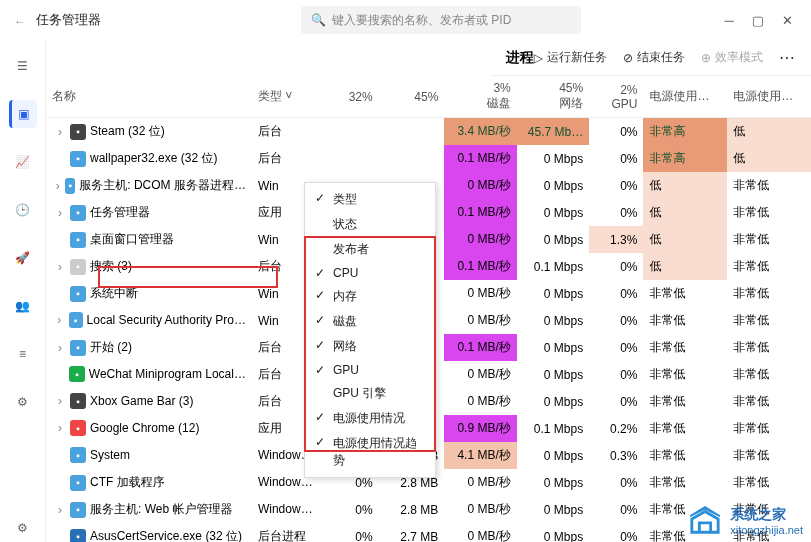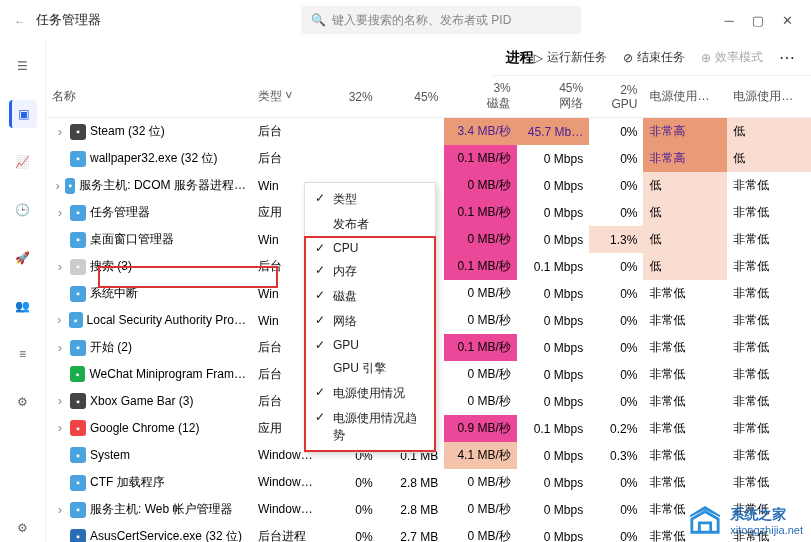--- a/index.html
+++ b/index.html
@@ -28,24 +28,24 @@
 
 .table-wrap { flex: 1; overflow: hidden; position: relative; }
 table { width: 100%; border-collapse: collapse; table-layout: fixed; }
 th, td { padding: 5px 6px; text-align: left; font-size: 12px; white-space: nowrap; overflow: hidden; text-overflow: ellipsis; }
 th { color: #555; font-weight: normal; border-bottom: 1px solid #eee; }
 th.num, td.num { text-align: right; }
 td.name { display: flex; align-items: center; gap: 4px; padding-left: 8px; }
 .exp { width: 12px; color: #888; display: inline-block; text-align: center; }
 .ico { width: 16px; height: 16px; display: inline-flex; align-items: center; justify-content: center; border-radius: 3px; font-size: 10px; color: #fff; }
 tbody tr td:first-child { background: #fff; }
-.heat1 { background: #ec4899; }
+.heat1 { background: #d946ef; }
 .heat2 { background: #f9ddd0; }
 .heat3 { background: #f4c3ac; }
-.heat4 { background: #e99b77; color: #4c1d95; }
+.heat4 { background: #e99b77; color: #14532d; }
 
 .context-menu { position: absolute; top: 106px; left: 258px; width: 132px; background: #fff; border: 1px solid #ddd; box-shadow: 2px 2px 6px rgba(0,0,0,0.15); z-index: 50; padding: 4px 0; }
 .context-menu .mitem { padding: 4px 10px 4px 28px; position: relative; font-size: 12px; color: #222; }
 .context-menu .mitem.checked::before { content: "✓"; position: absolute; left: 10px; }
 .red-box { position: absolute; border: 2px solid #d33; top: 160px; left: 258px; width: 132px; height: 216px; z-index: 60; pointer-events: none; }
 .red-box2 { position: absolute; border: 2px solid #d33; top: 190px; left: 52px; width: 180px; height: 22px; z-index: 60; pointer-events: none; }
 
 .watermark { position: absolute; right: 8px; bottom: 6px; display: flex; align-items: flex-end; gap: 6px; z-index: 100; }
 .watermark .logo { width: 38px; height: 32px; }
 .watermark .txt { font-size: 11px; color: #2a6fb5; }
@@ -261,21 +261,21 @@
     <td class="num heat1">0.1 MB/秒</td>
     <td class="num ">0 Mbps</td>
     <td class="num ">0%</td>
     <td class="">非常低</td>
     <td class="">非常低</td>
             </tr>
             <tr>
     <td class="name">
                 <span class="exp"></span>
       <span class="ico" style="background:#1aad4b">▪</span>
-      <span>WeChat Miniprogram Fram…</span>
+      <span>WeChat Miniprogram Local…</span>
               </td>
     <td>后台</td>
     <td class="num"></td>
     <td class="num "></td>
     <td class="num ">0 MB/秒</td>
     <td class="num ">0 Mbps</td>
     <td class="num ">0%</td>
     <td class="">非常低</td>
     <td class="">非常低</td>
             </tr>
@@ -367,20 +367,21 @@
     <td class="num ">0 Mbps</td>
     <td class="num ">0%</td>
     <td class="">非常低</td>
     <td class="">非常低</td>
             </tr>
           </tbody>
       </table>
 
       <div class="context-menu" id="ctxmenu">
           <div class="mitem checked">类型</div>
+          <div class="mitem">状态</div>
           <div class="mitem">发布者</div>
           <div class="mitem checked">CPU</div>
           <div class="mitem checked">内存</div>
           <div class="mitem checked">磁盘</div>
           <div class="mitem checked">网络</div>
           <div class="mitem checked">GPU</div>
           <div class="mitem">GPU 引擎</div>
           <div class="mitem checked">电源使用情况</div>
           <div class="mitem checked">电源使用情况趋势</div>
         </div>

